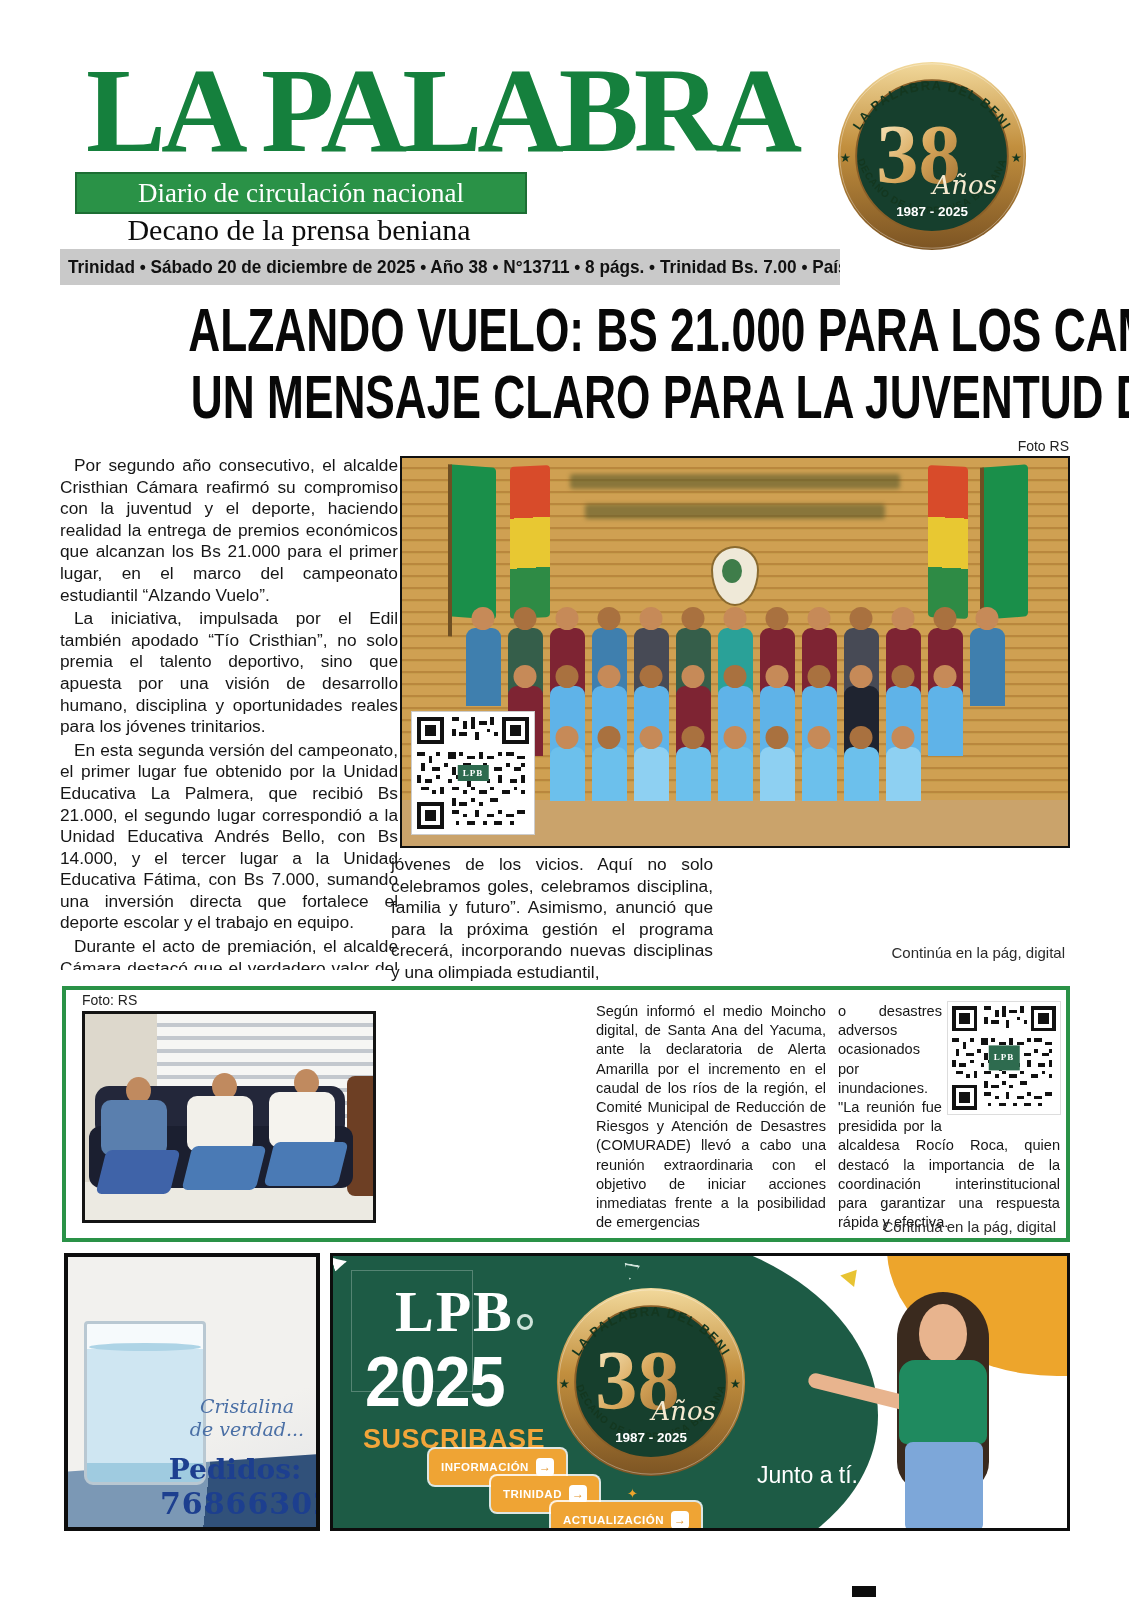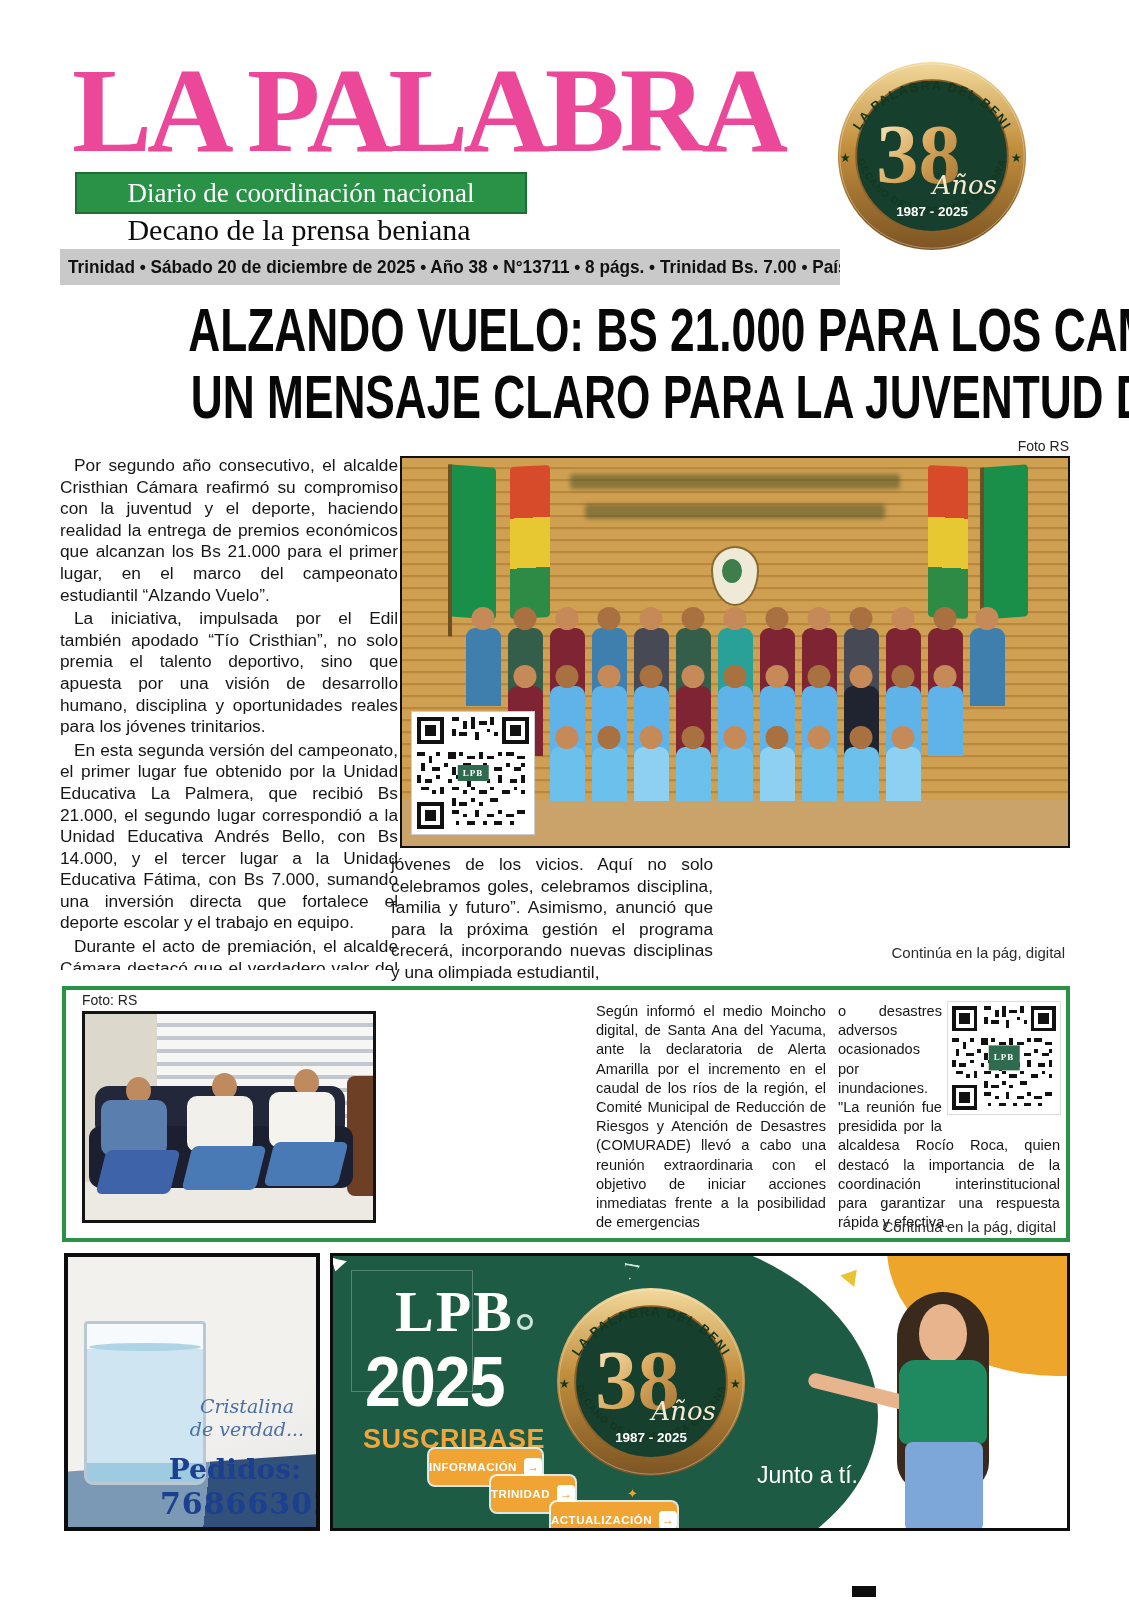--- a/index.html
+++ b/index.html
@@ -1,21 +1,21 @@
 <!DOCTYPE html>
 <html><head>
 <meta charset="utf-8">
 <style>
   html,body{margin:0;padding:0;background:#fff;}
   .page{position:relative;width:1129px;height:1600px;background:#fff;overflow:hidden;
         font-family:"Liberation Sans",sans-serif;color:#111;}
   
-  .mast-title{position:absolute;left:72px;top:52px;width:750px;
+  .mast-title{position:absolute;left:86px;top:52px;width:750px;
       font-family:"Liberation Serif",serif;font-weight:700;font-size:120px;line-height:118px;
-      letter-spacing:-5px;color:#ec4899;white-space:nowrap;}
+      letter-spacing:-5px;color:#15803d;white-space:nowrap;}
   .tag-green{position:absolute;left:75px;top:172px;width:448px;height:38px;background:#2a9247;
       display:flex;align-items:center;justify-content:center;border:2px solid #1d6e34;}
   .tag-green span{font-family:"Liberation Serif",serif;font-size:27px;color:#fff;}
   .tag-white{position:absolute;left:75px;top:212px;width:448px;height:36px;
       display:flex;align-items:center;justify-content:center;
       font-family:"Liberation Serif",serif;font-size:30px;color:#0d0d0d;}
   .mast-title2{position:absolute;left:525px;top:170px;width:287px;height:78px;background:#2a9247;
       display:flex;align-items:center;justify-content:center;
       font-family:"Liberation Serif",serif;font-weight:700;font-size:57px;color:#fff;letter-spacing:-1px;}
   .dateline{position:absolute;left:60px;top:249px;width:780px;height:36px;background:#c9c9c9;
@@ -136,21 +136,21 @@
       border-radius:0 52% 46% 0/0 58% 52% 0;}
   .lpb-grid{position:absolute;left:18px;top:14px;width:120px;height:120px;border:1px solid rgba(255,255,255,.25);}
   .orange-blob{position:absolute;right:-20px;top:-30px;width:200px;height:150px;background:#eda52c;
       border-radius:0 0 0 85%;}
   .lpb-brand{position:absolute;left:62px;top:22px;color:#fff;font-family:"Liberation Serif",serif;
       font-weight:700;font-size:58px;letter-spacing:2px;}
   .lpb-year{position:absolute;left:32px;top:86px;color:#fff;font-weight:800;font-size:70px;letter-spacing:-1px;
       transform:scaleX(.92);transform-origin:left;}
   .lpb-sub{position:absolute;left:30px;top:168px;color:#f2a53a;font-weight:800;font-size:27px;letter-spacing:.5px;}
   .lpb-btn{position:absolute;height:36px;background:#efa434;border-radius:6px;display:flex;align-items:center;
-      padding:0 0;box-shadow:0 0 0 2px rgba(255,255,255,.85);}
+      padding:0 12px;box-shadow:0 0 0 2px rgba(255,255,255,.85);}
   .lpb-btn span{color:#fff;font-weight:800;font-size:11.5px;letter-spacing:.5px;}
   .lpb-btn em{font-style:normal;margin-left:7px;width:18px;height:18px;border-radius:4px;background:#fff;
       color:#e2922a;font-weight:800;font-size:12px;display:flex;align-items:center;justify-content:center;}
   .btn1{left:96px;top:193px;} .btn2{left:158px;top:220px;} .btn3{left:218px;top:246px;}
   .badge-ad{left:555px;top:1286px;width:192px;height:192px;}
   .lpb-slogan{position:absolute;left:424px;top:206px;color:#fff;font-size:23px;}
   .deco-tri{position:absolute;width:0;height:0;border-left:9px solid transparent;border-right:9px solid transparent;}
   .tri1{left:510px;top:12px;border-bottom:15px solid #e8c332;transform:rotate(40deg);}
   .tri2{left:78px;top:215px;border-bottom:15px solid transparent;box-sizing:border-box;
       border:2px solid #fff;width:14px;height:14px;clip-path:polygon(0 0,100% 50%,0 100%);background:#fff;transform:rotate(-15deg);}
@@ -191,21 +191,21 @@
       <path fill="#111" d="M2 2h3v3H2zM24 2h3v3h-3zM2 24h3v3H2z"></path>
       <path fill="#111" d="M9 0h2v1H9zM12 1h1v2h-1zM14 0h1v3h-1zM16 1h2v1h-2zM19 0h1v2h-1zM9 3h1v2H9zM11 4h2v1h-2zM15 4h1v2h-1zM18 3h1v1h-1zM20 4h1v1h-1zM0 9h2v1H0zM3 10h1v2H3zM5 9h1v1H5zM8 9h2v2H8zM11 9h1v1h-1zM13 10h2v1h-2zM16 9h1v2h-1zM18 10h2v1h-2zM21 9h1v1h-1zM23 9h2v1h-2zM26 10h2v1h-2zM1 12h1v2H1zM4 13h2v1H4zM7 12h1v1H7zM9 13h1v2H9zM12 12h2v2h-2zM15 13h1v1h-1zM17 12h1v2h-1zM20 13h2v1h-2zM23 12h1v1h-1zM25 13h2v1h-2zM27 12h1v1h-1zM0 15h1v2H0zM2 16h2v1H2zM5 15h1v1H5zM8 16h1v1H8zM10 15h2v1h-2zM13 16h1v2h-1zM15 15h2v1h-2zM18 16h1v1h-1zM21 15h1v2h-1zM24 16h2v1h-2zM27 15h1v2h-1zM1 18h2v1H1zM4 19h1v1H4zM6 18h1v2H6zM9 18h2v1H9zM12 19h1v1h-1zM14 18h1v1h-1zM16 19h2v1h-2zM19 18h1v1h-1zM22 19h2v1h-2zM25 18h1v1h-1zM27 19h1v1h-1zM9 21h1v2H9zM11 22h2v1h-2zM14 21h1v1h-1zM16 22h1v1h-1zM19 21h2v1h-2zM9 24h2v1H9zM12 25h1v1h-1zM15 24h1v2h-1zM18 25h2v1h-2zM21 24h1v1h-1zM23 25h2v1h-2zM26 24h2v1h-2zM10 27h1v1h-1zM13 27h2v1h-2zM17 27h1v1h-1zM20 27h2v1h-2zM24 27h1v1h-1z"></path>
     </g>
   </defs>
 </svg>
 
 <div class="page">
 
   <div class="mast-title">LA PALABRA</div>
   <div class="tag-green">
-    <span>Diario de coordinación nacional</span>
+    <span>Diario de circulación nacional</span>
   </div>
   <div class="tag-white">Decano de la prensa beniana</div>
   <div class="dateline">
     <span>Trinidad • Sábado 20 de diciembre de 2025 • Año 38 • N°13711 • 8 págs. • Trinidad Bs. 7.00 • País Bs.8.50.-</span>
   </div>
 
   <svg class="badge-wrap badge-mast" viewBox="0 0 200 200">
     <circle cx="100" cy="100" r="98" fill="url(#gold)"></circle>
     <circle cx="100" cy="100" r="96" fill="none" stroke="#fff" stroke-width="1" opacity=".35"></circle>
     <circle cx="100" cy="100" r="79" fill="#163f2d" stroke="#8a5f28" stroke-width="2"></circle>

